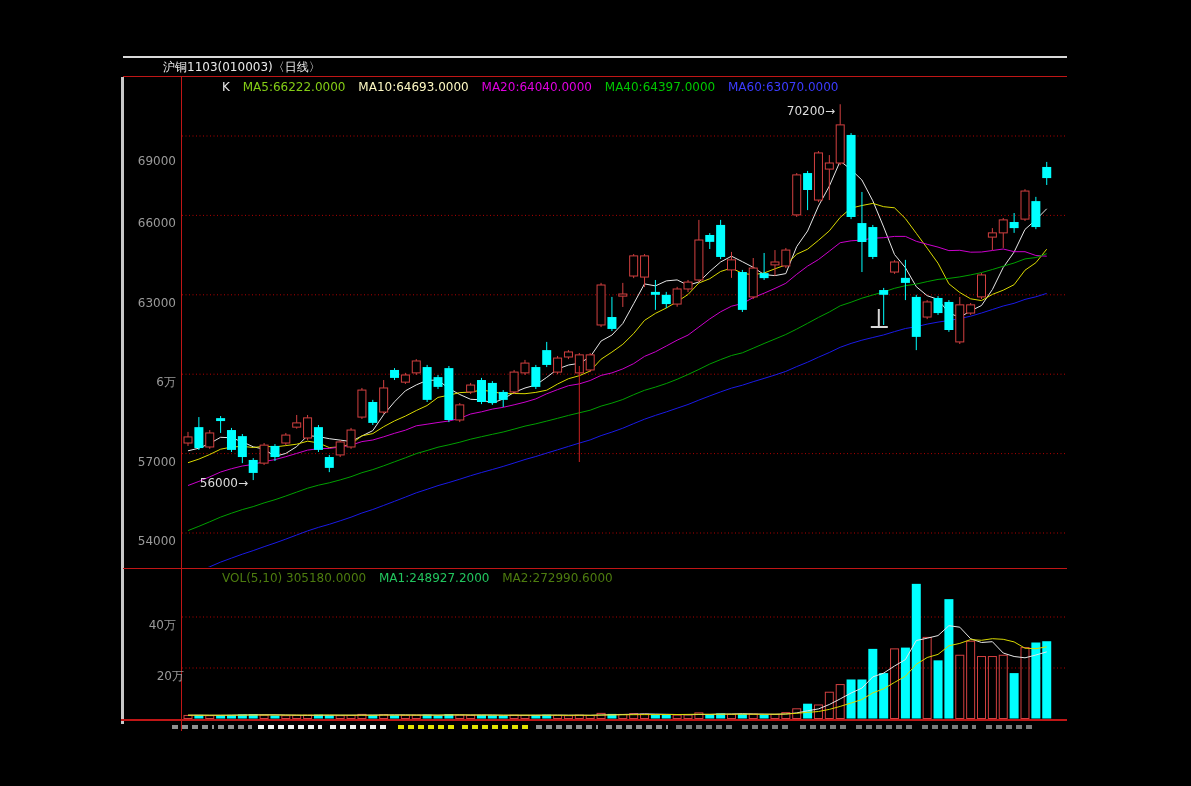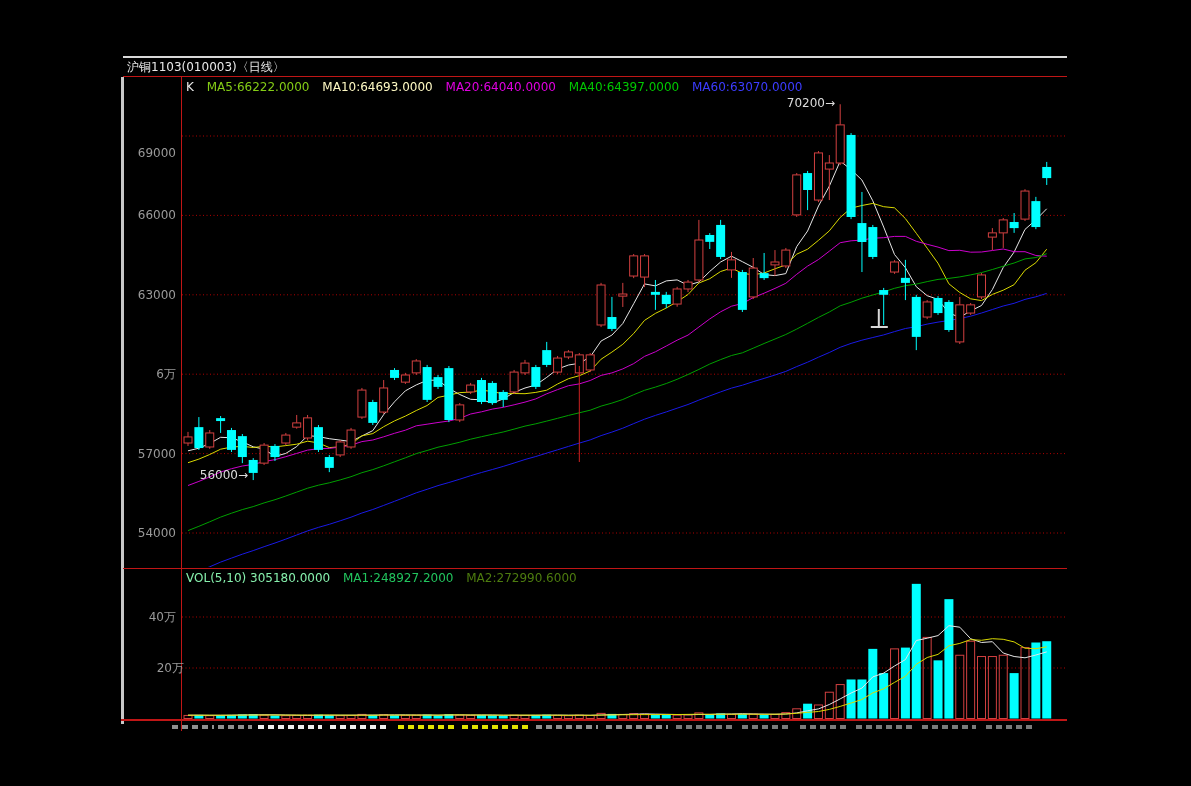--- a/index.html
+++ b/index.html
@@ -1,28 +1,28 @@
 <!DOCTYPE html>
 <html><head>
 <meta charset="utf-8">
 <style>
   html,body{margin:0;padding:0;background:#000;}
   body{position:relative;width:1191px;height:786px;overflow:hidden;
        font-family:"DejaVu Sans",sans-serif;font-size:12px;-webkit-font-smoothing:none;}
-  .abs{position:absolute;}
+  .abs{position:absolute;margin-left:36px;}
   .hline{position:absolute;height:1px;}
   .vline{position:absolute;width:1px;}
   .lbl{position:absolute;color:#9a9a9a;font-size:12px;line-height:14px;white-space:nowrap;}
-  .right{text-align:right;}
+  .right{text-align:right;margin-top:8px;}
   #title{left:127px;top:59px;color:#e8e8e8;}
   #kline-row{left:186px;top:80px;}
   #vol-row{left:186px;top:571px;}
   #kline-row span,#vol-row span{margin-right:9px;white-space:nowrap;}
   .c-k{color:#e8e8e8}.c-ma5{color:#84cc16}.c-ma10{color:#fef9c3}.c-ma20{color:#e000e0}
-  .c-ma40{color:#00c800}.c-ma60{color:#3c3cff}.c-dim{color:#86efac}.c-w{color:#22c55e}.c-y{color:#4d7c0f}
+  .c-ma40{color:#00c800}.c-ma60{color:#3c3cff}.c-dim{color:#4d7c0f}.c-w{color:#22c55e}.c-y{color:#4d7c0f}
   .annot{position:absolute;color:#dcdcdc;font-size:12px;white-space:nowrap;}
   .dashseg{position:absolute;top:725px;height:4px;
            background:repeating-linear-gradient(90deg,var(--c) 0 6px,transparent 6px 10px);}
   svg{position:absolute;left:0;top:0;}
 </style>
 </head>
 <body>
 
 <div class="hline" style="left:123px;top:56px;width:944px;height:2px;background:#d8d8d8;"></div>
 <div id="title" class="abs">沪铜1103(010003)〈日线〉</div>

